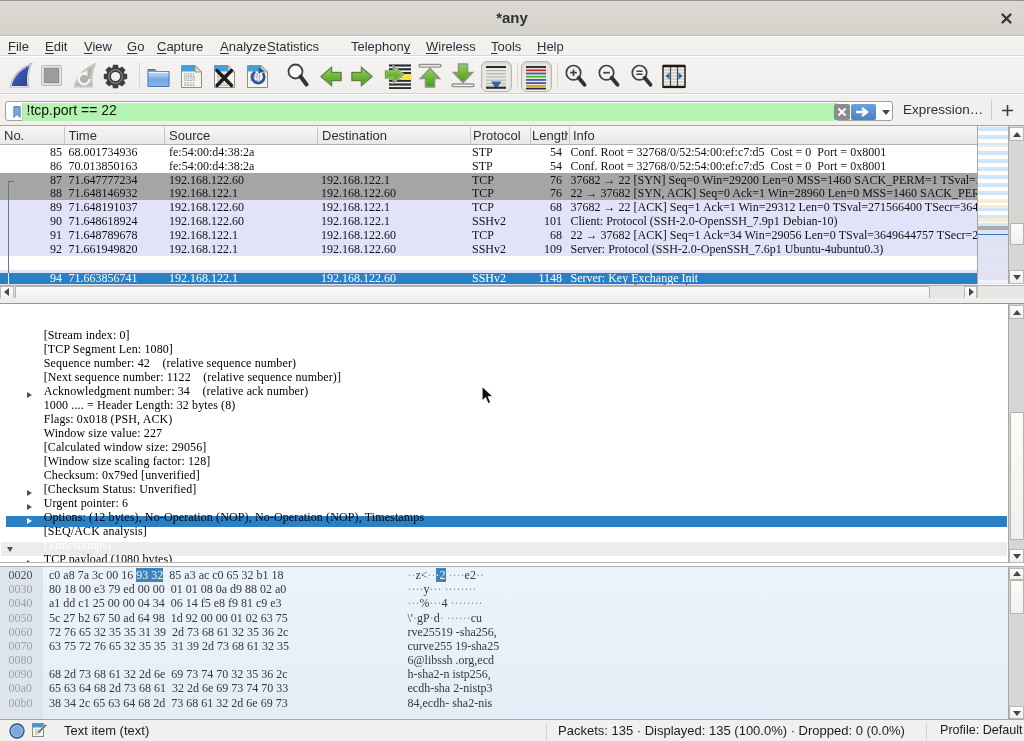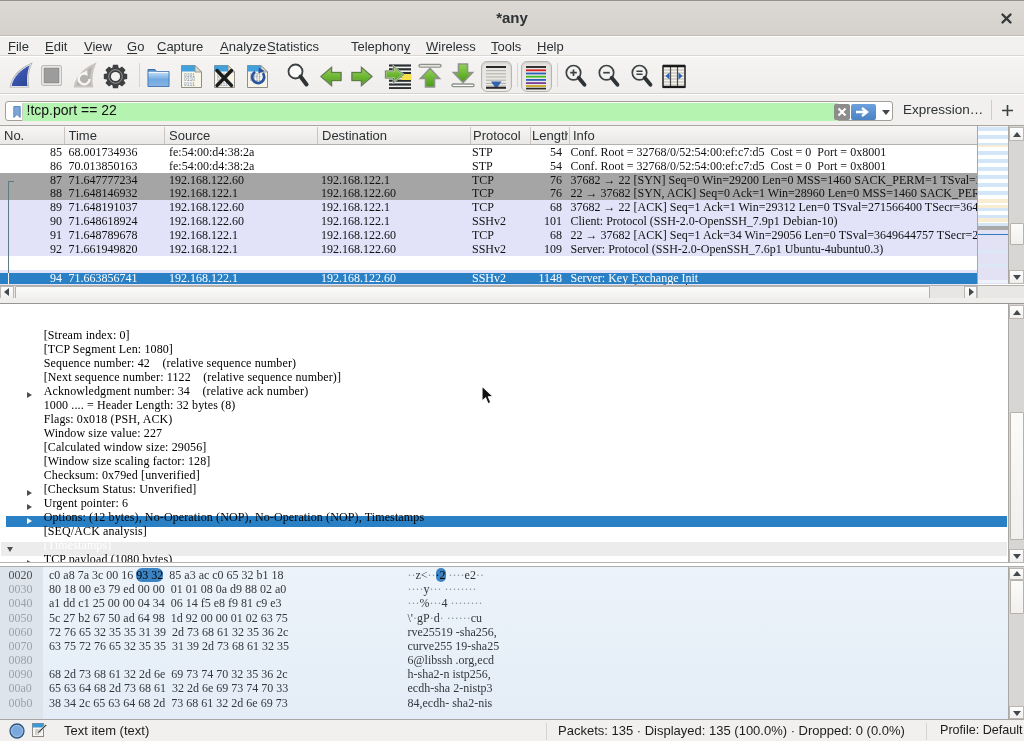--- a/index.html
+++ b/index.html
@@ -54,21 +54,21 @@
 
 #hex{left:0;top:566px;width:1024px;height:152.5px;background:linear-gradient(#ecf3fa,#e4edf7);border-top:1px solid #b0ada9;}
 #hexoff{left:0;top:0;width:43px;height:152.5px;background:#dde4eb;}
 .xline{left:0;height:14.16px;width:1008px;}
 .xline > span{position:absolute;top:0.8px;}
 .hlb{position:static !important;}
 .xo{left:8.5px;color:#9aa3ab;}
 .xh{left:49px;color:#34383c;}
 .xa{left:407.5px;color:#34383c;}
 .dim{color:#8b949c;font-style:normal;}
-.hlb{background:#3c83c4;color:#000000;border-radius:6px;}
+.hlb{background:#3c83c4;color:#fef9c3;}
 
 #status{left:0;top:718.5px;width:1024px;height:22.5px;background:#f1f0ef;border-top:1px solid #a9a6a3;}
 .stext{top:3.5px;font-size:13px;color:#1c1c1c;white-space:nowrap;}
 </style>
 </head>
 <body>
 <div id="page">
 <div class="abs" id="titlebar"></div>
 <div class="abs" id="title">*any</div>
 <svg class="abs" style="left:1000px;top:12px" width="13" height="13" viewBox="0 0 13 13">

